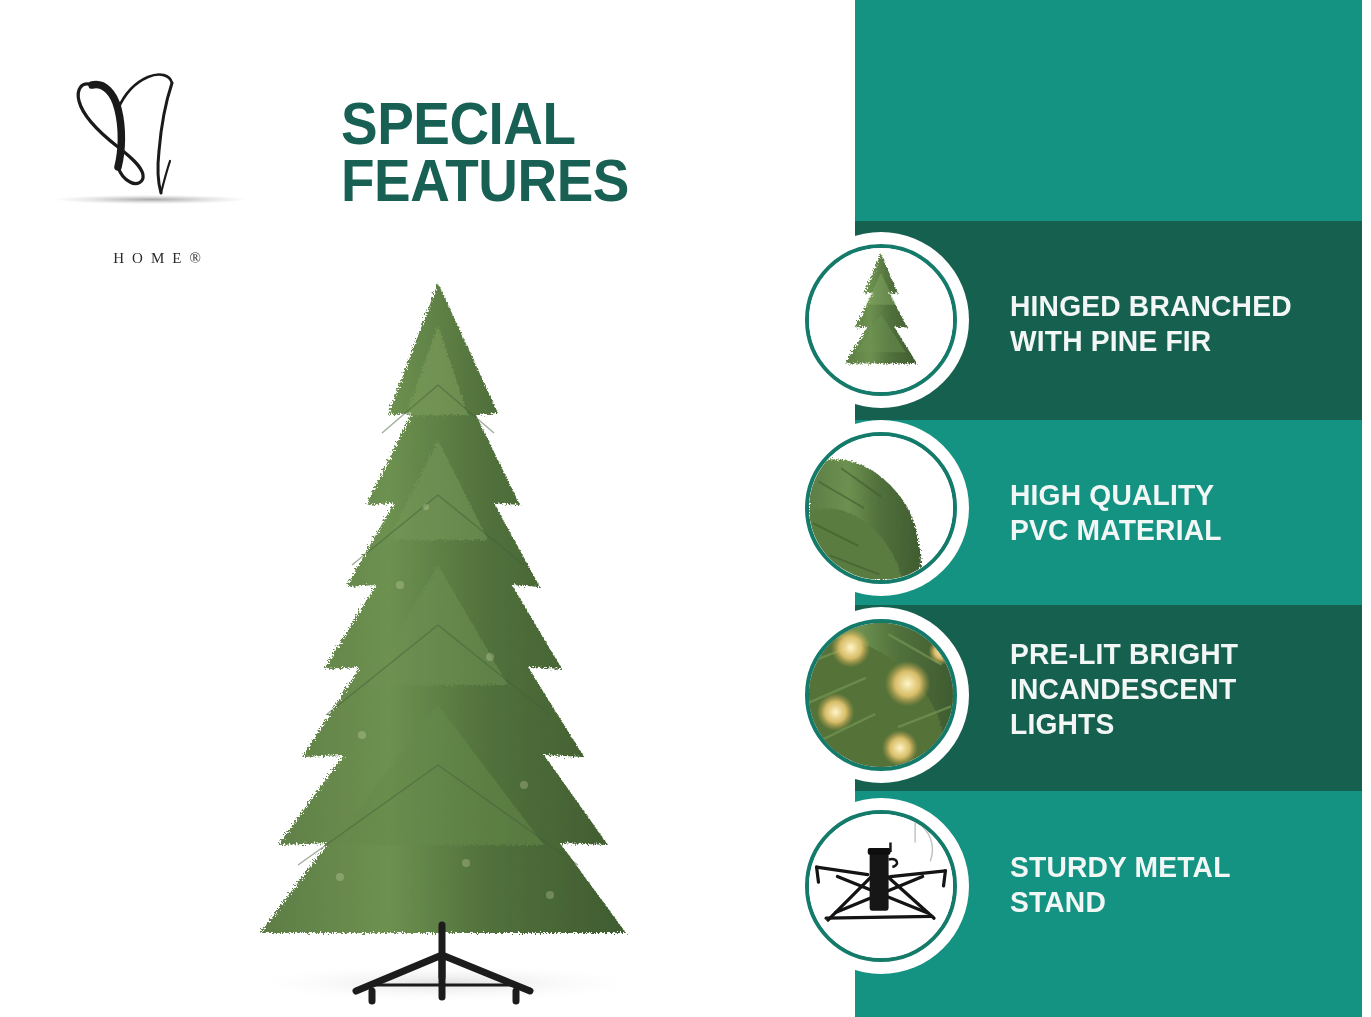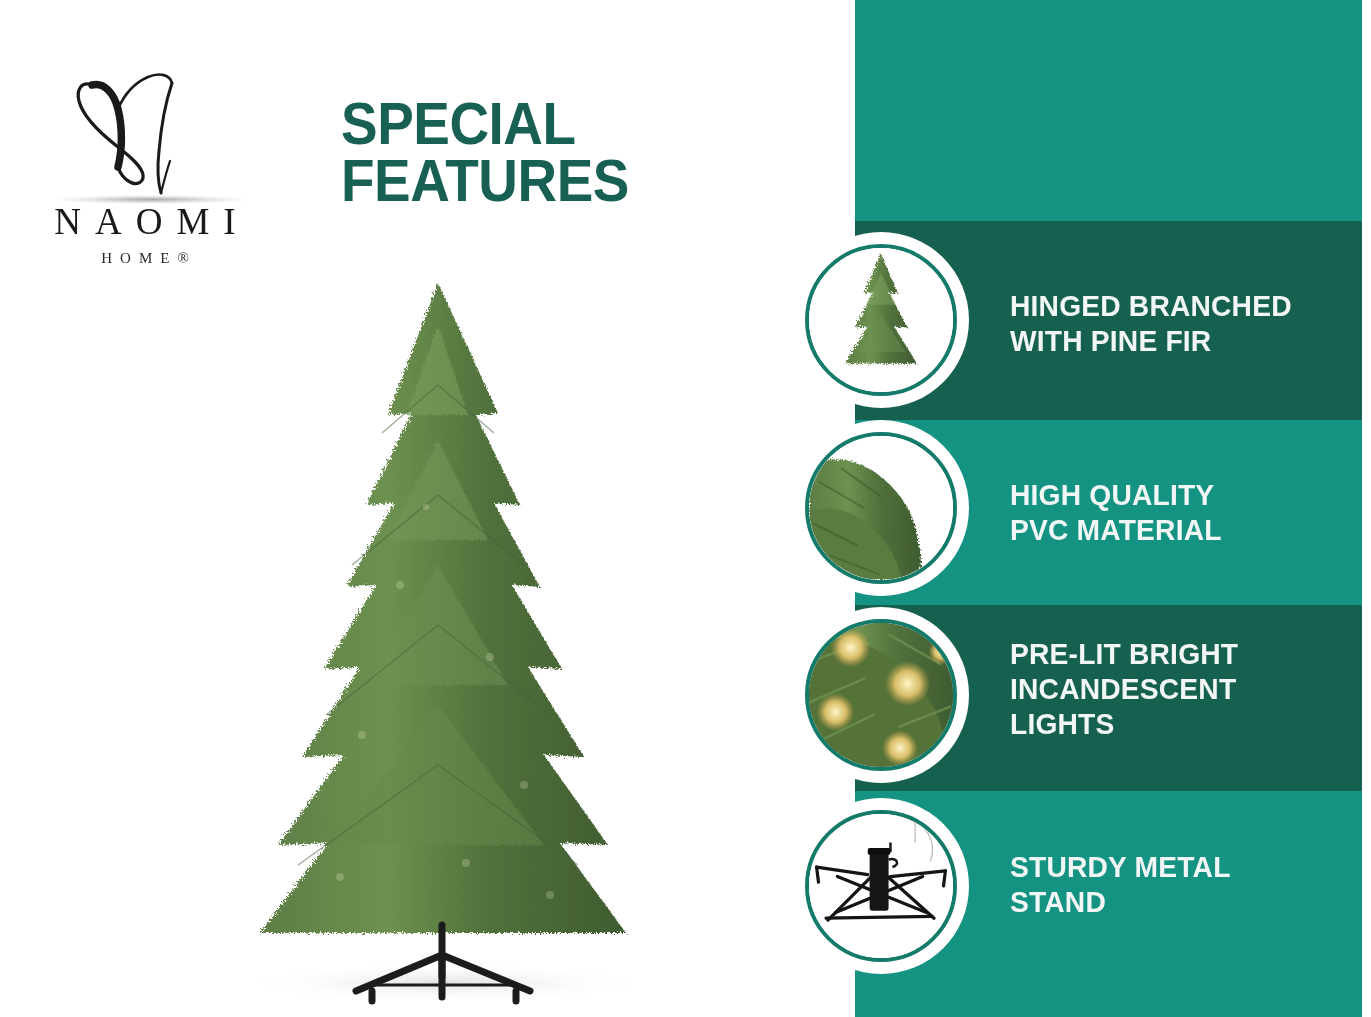--- a/index.html
+++ b/index.html
@@ -10,21 +10,21 @@
   
   .logo-wrap{position:absolute;left:0px;top:55px;width:300px;height:210px;}
   .logo-mark{position:absolute;left:0;top:0;width:300px;height:150px;}
   .logo-shadow{position:absolute;left:56px;top:140px;width:190px;height:9px;
      background:radial-gradient(ellipse at center, rgba(70,70,70,.45) 0%, rgba(120,120,120,.18) 45%, rgba(255,255,255,0) 72%);}
   .logo-name{position:absolute;left:0px;top:148px;width:290px;text-align:center;
      font-family:"Liberation Serif",serif;font-size:37px;color:#1a1a1a;
      letter-spacing:14px;text-indent:14px;line-height:1;}
   .logo-sub{position:absolute;left:0px;top:196px;width:290px;text-align:center;
      font-family:"Liberation Serif",serif;font-size:15px;color:#2b2b2b;
-     letter-spacing:8px;text-indent:8px;line-height:1;}
+     letter-spacing:8px;text-indent:8px;line-height:1;padding-left:12px;}
 
   .title{position:absolute;left:341px;top:96px;width:470px;
      font-family:"Liberation Sans",sans-serif;font-weight:bold;
      font-size:59px;line-height:0.97;color:#186054;
      letter-spacing:-0.5px;transform:scaleX(.93);transform-origin:left top;}
   .title span{display:block;}
 
   .hero{position:absolute;left:120px;top:265px;width:640px;height:752px;}
 
   
@@ -56,21 +56,20 @@
   <div class="logo-wrap">
     <svg class="logo-mark" viewBox="0 0 300 150">
       <path d="M92 30 C82 26 76 34 79 46 C83 62 100 78 118 92 C132 103 142 112 143 120
                C144 127 137 131 130 127 C124 124 120 118 118 112" fill="none" stroke="#1a1a1a" stroke-width="3.2" stroke-linecap="round"></path>
       <path d="M92 30 C104 27 114 38 118 54 C123 74 122 96 118 112" fill="none" stroke="#1a1a1a" stroke-width="7.5" stroke-linecap="round"></path>
       <path d="M118 54 C124 40 134 28 148 22 C160 17 170 20 172 28" fill="none" stroke="#1a1a1a" stroke-width="2.6" stroke-linecap="round"></path>
       <path d="M172 28 C166 46 161 72 159 96 C157 114 158 128 161 138" fill="none" stroke="#1a1a1a" stroke-width="3" stroke-linecap="round"></path>
       <path d="M161 138 C163 130 166 118 170 106" fill="none" stroke="#1a1a1a" stroke-width="2.2" stroke-linecap="round"></path>
     </svg>
     <div class="logo-shadow"></div>
-    <div class="logo-name">NAOMI</div>
     <div class="logo-sub">HOME®</div>
   </div>
 
   <div class="title">
     <span>SPECIAL</span>
     <span>FEATURES</span>
   </div>
 
   <svg class="hero" viewBox="0 0 640 752">
     <defs>

